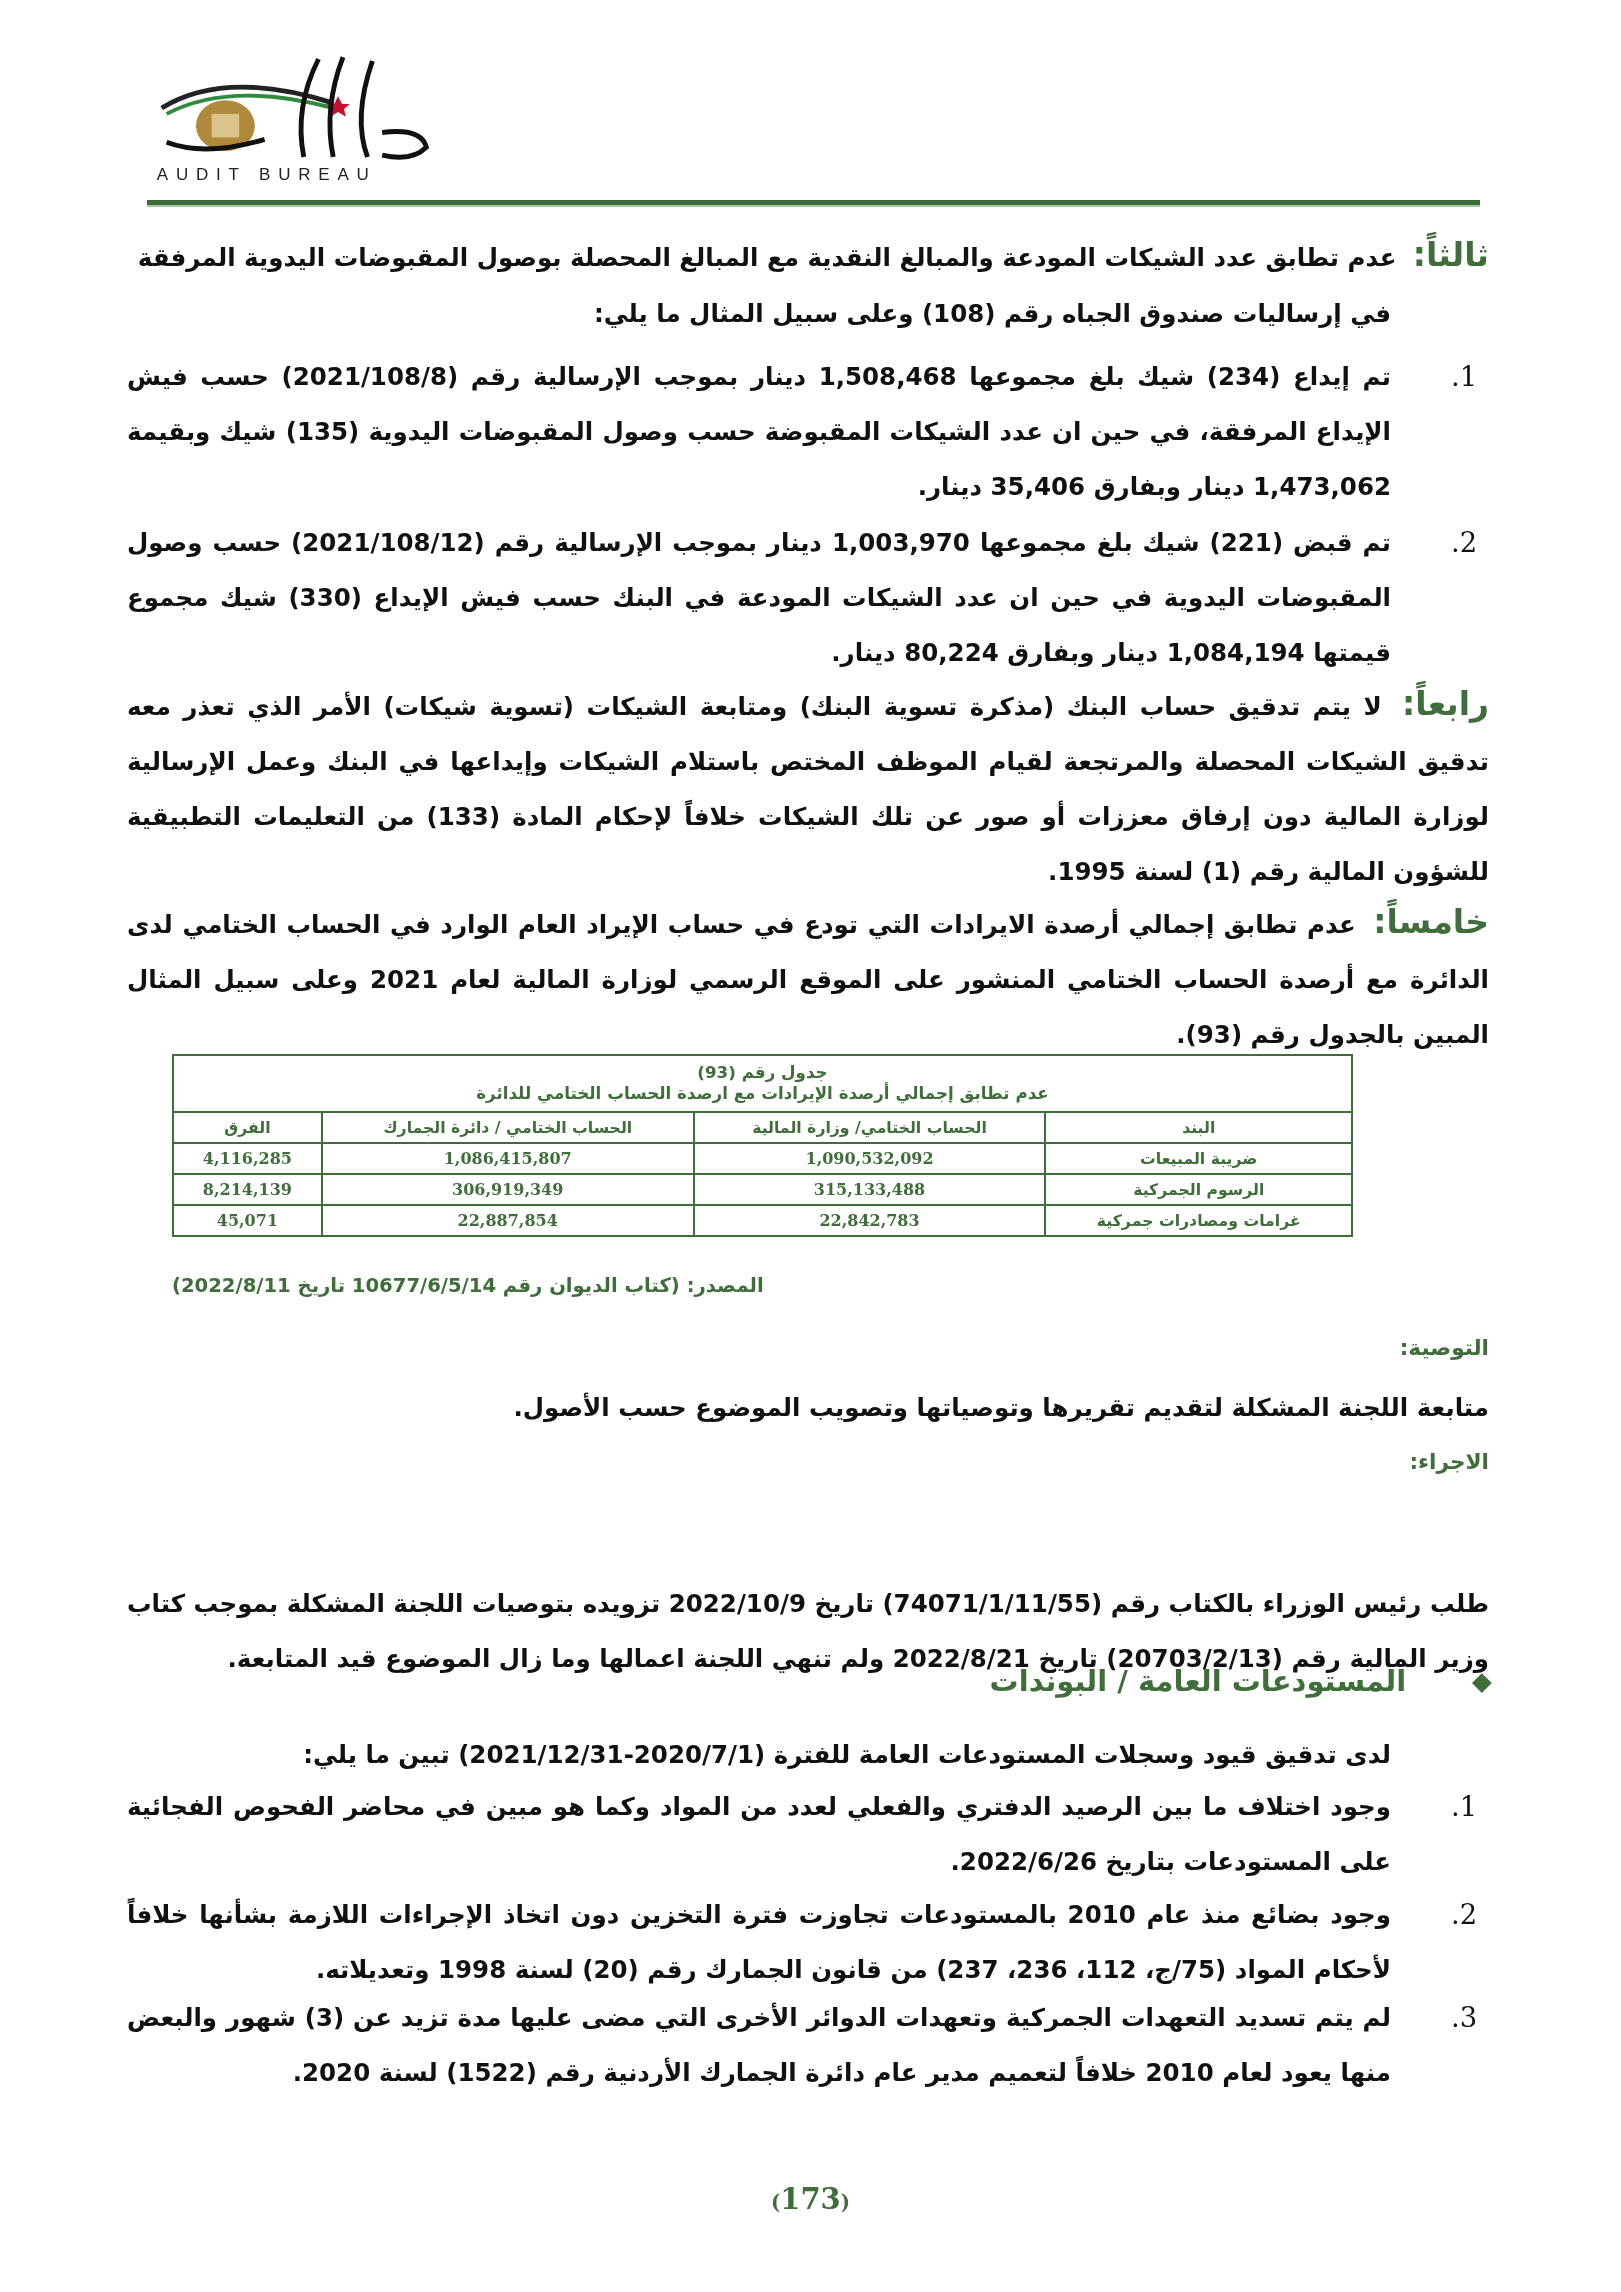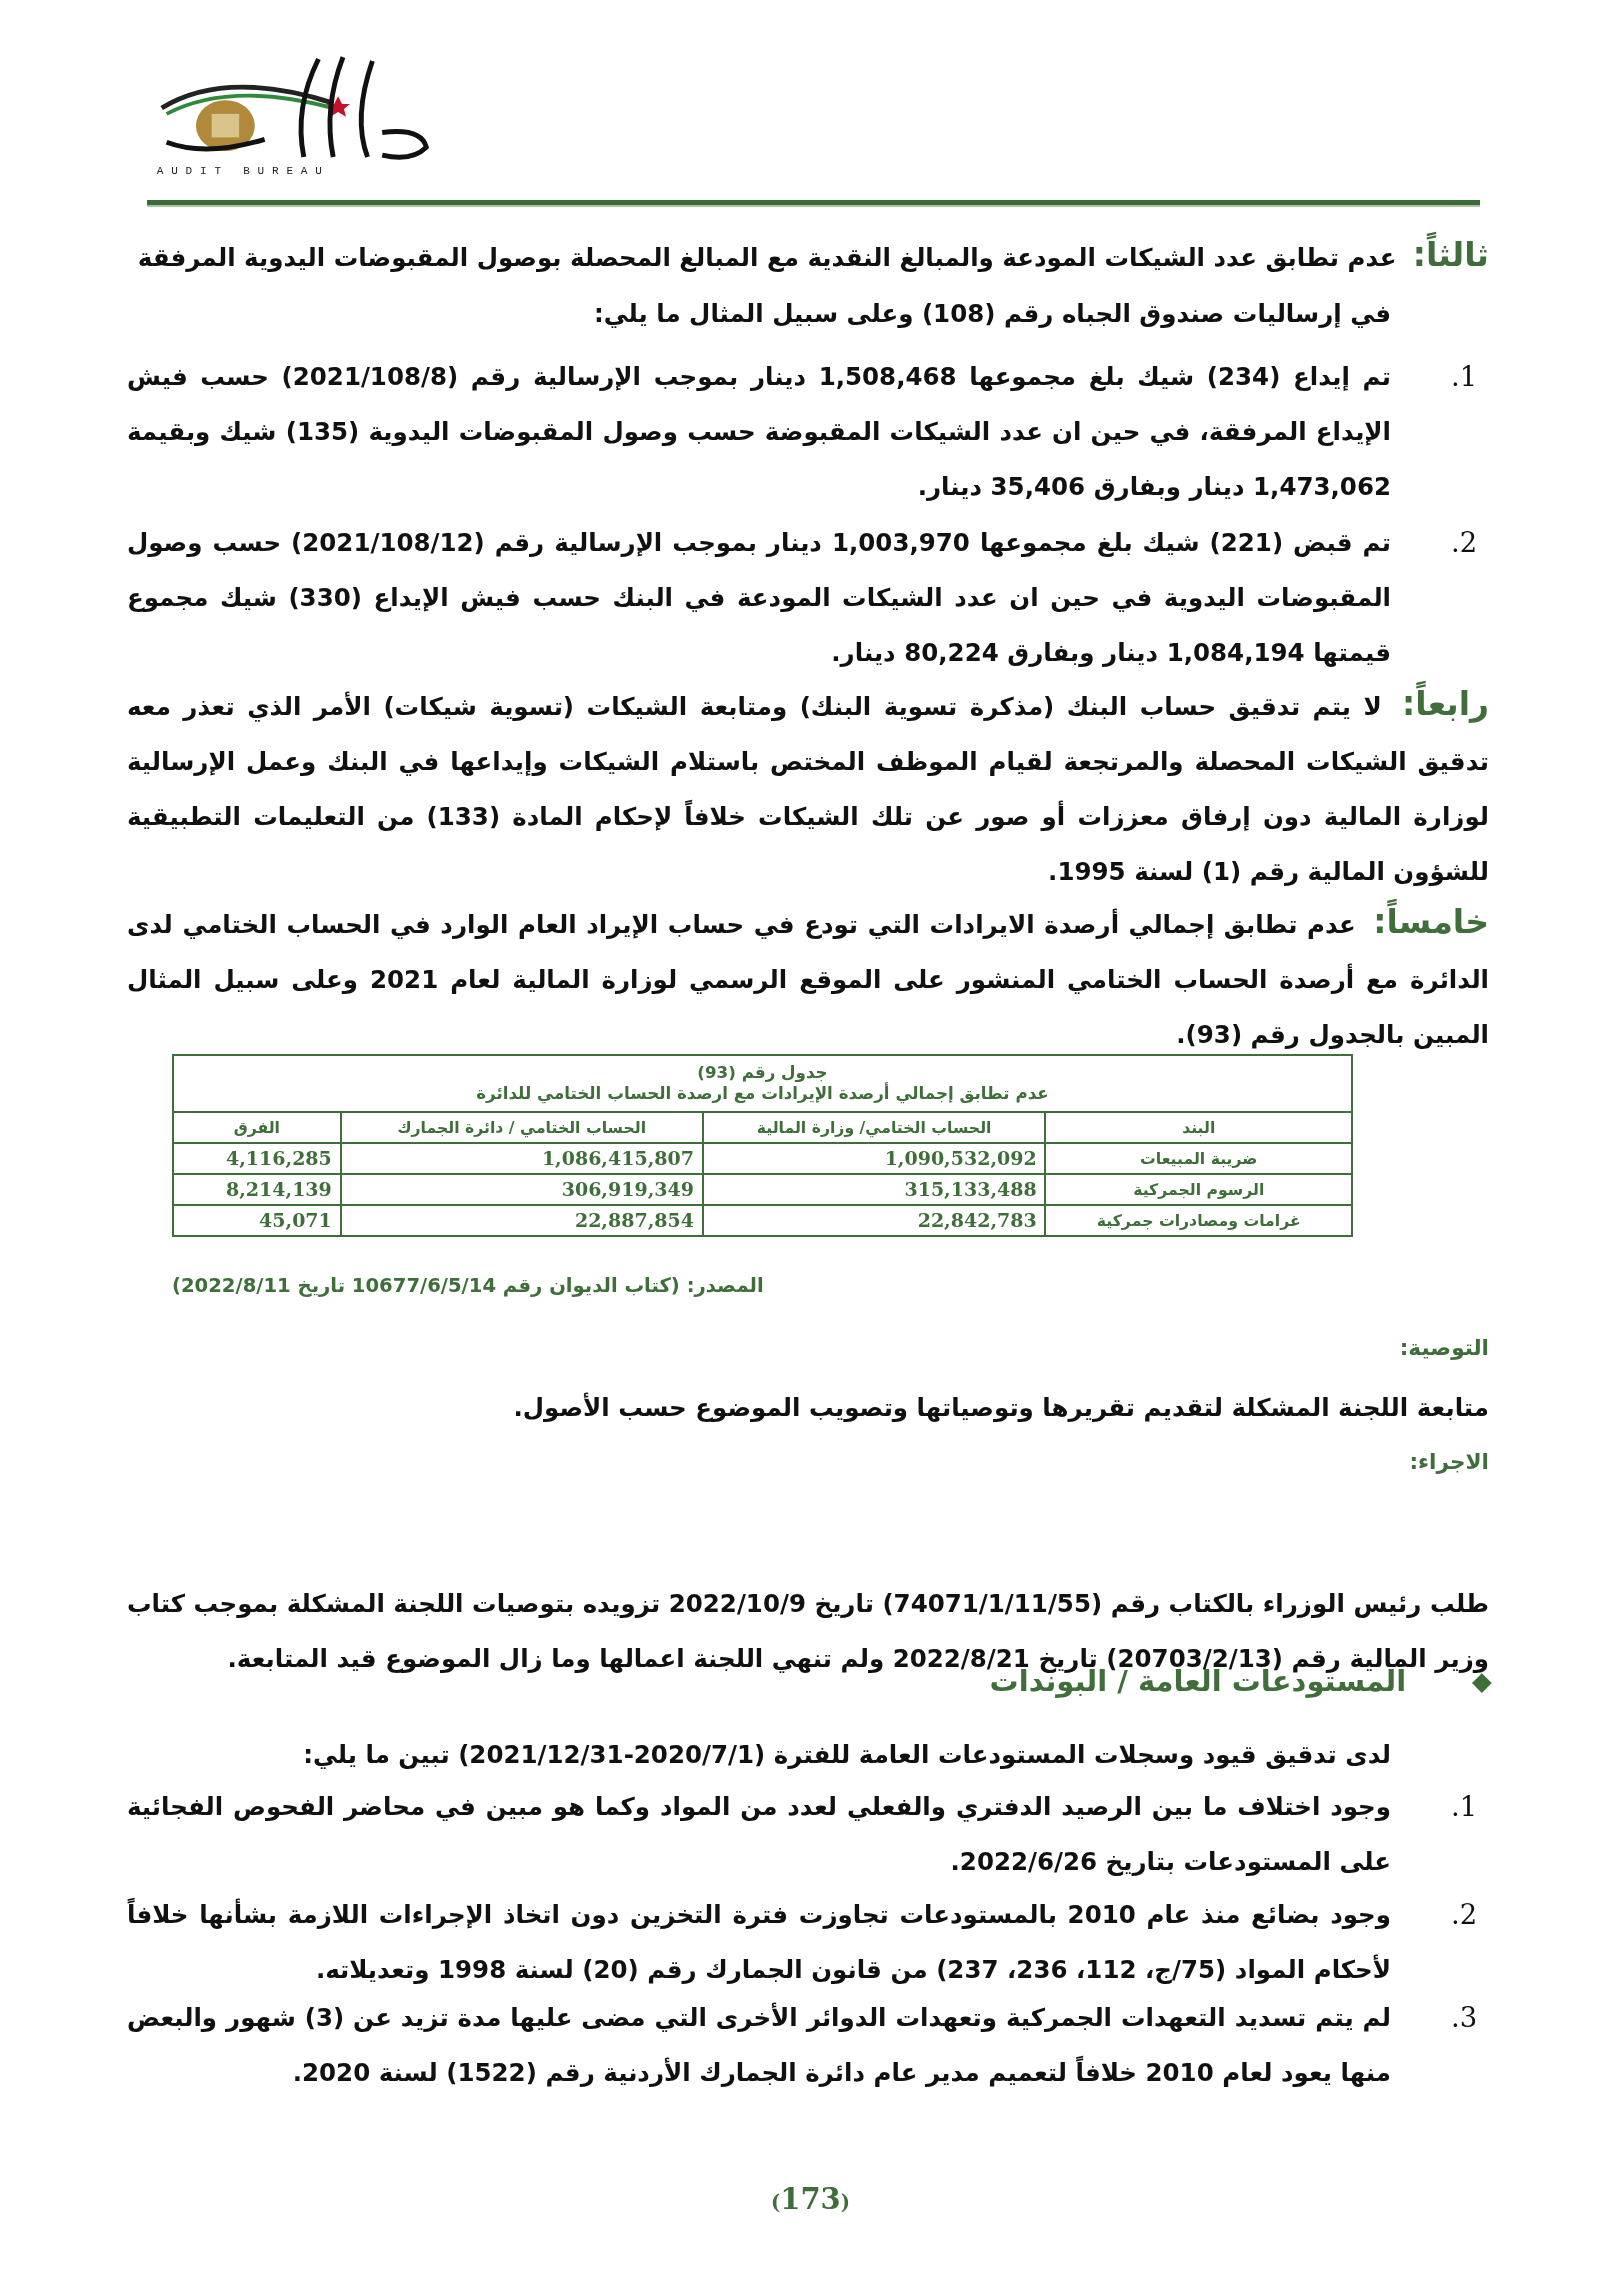--- a/index.html
+++ b/index.html
@@ -8,38 +8,38 @@
     font-family: "DejaVu Sans", sans-serif; color: #111;
   }
   .header { position: absolute; top: 49px; left: 147px; width: 1333px; height: 147px; }
   .report-title {
     position: absolute; right: 19.6px; top: 61px; direction: rtl;
     font-family: "DejaVu Serif", serif; font-weight: bold; font-size: 45px; color: #3f6e3a;
     letter-spacing: -1px;
   }
   .logo { position: absolute; left: 0; top: 0; width: 294px; height: 147px; direction: ltr; }
   .logo-caption {
-    position: absolute; left: 9.8px; top: 116px; font-family: Liberation Mono, monospace;
-    font-size: 11px; letter-spacing: 7.8px; color: #222;
+    position: absolute; left: 9.8px; top: 116px; font-family: Liberation Sans, sans-serif;
+    font-size: 17px; letter-spacing: 7.8px; color: #222;
   }
   .header-rule { position: absolute; top: 200px; left: 147px; width: 1333px; height: 4.9px; background: #3b6b3a; border-bottom: 2px solid #a7c7a0; }
   .para { position: absolute; right: 0; width: 1362px; font-weight: bold; font-size: 24.5px; line-height: 55px; text-align: justify; }
   .lead { color: #3f6e3a; font-size: 33px; font-weight: bold; margin-left: 7.8px; }
   .indent { padding-right: 98px; }
   .num-item { position: absolute; right: 0; width: 1362px; font-weight: bold; font-size: 24.5px; line-height: 55px; }
   .num-item .num { position: absolute; right: 11.8px; top: 0; font-weight: normal; font-family: "DejaVu Serif", serif; font-size: 27.4px; }
   .num-item .txt { margin-right: 98px; text-align: justify; display: block; }
 
   .tbl-wrap { position: absolute; top: 1054px; left: 172px; width: 1181px; }
   table.t93 { width: 100%; border-collapse: collapse; border: 2px solid #f97316; direction: rtl; font-weight: bold; }
   table.t93 td, table.t93 th { border: 2px solid #3f6e3a; padding: 0 7.8px; }
   .cap { color: #3f6e3a; text-align: center; font-size: 16.7px; line-height: 21.6px; padding: 5.9px 0 !important; }
   th { color: #3f6e3a; font-size: 15.7px; height: 29px; font-weight: bold; border-radius: 15px; }
   td.item { color: #3f6e3a; text-align: center; font-size: 15.7px; height: 29px; width: 26%; }
-  td.val { color: #3f6e3a; text-align: right; direction: ltr; font-family: "DejaVu Serif", serif; font-size: 19px; }
+  td.val { color: #3f6e3a; text-align: center; direction: ltr; font-family: "DejaVu Serif", serif; font-size: 16px; }
   .source { position: absolute; top: 1274px; left: 172px; width: 1181px; direction: rtl; text-align: left; color: #3f6e3a; font-weight: bold; font-size: 19.6px; }
   .source span { display: inline-block; direction: rtl; }
 
   .subhead { position: absolute; right: 132px; color: #3f6e3a; font-weight: bold; font-size: 21.6px; }
   .section-head { position: absolute; right: 132px; direction: rtl; color: #3f6e3a; font-weight: bold; font-size: 29px; }
   .section-head .diamond { display: inline-block; width: 13.7px; height: 13.7px; background: #3f6e3a; transform: rotate(45deg); margin-left: 59px; vertical-align: middle; }
 
   .page-no { position: absolute; top: 2182px; left: 0; width: 1621px; text-align: center; color: #3f6e3a; font-family: "DejaVu Serif", serif; font-weight: bold; font-size: 29px; direction: ltr; }
   .page-no .paren { font-size: 19.6px; }
 </style>

